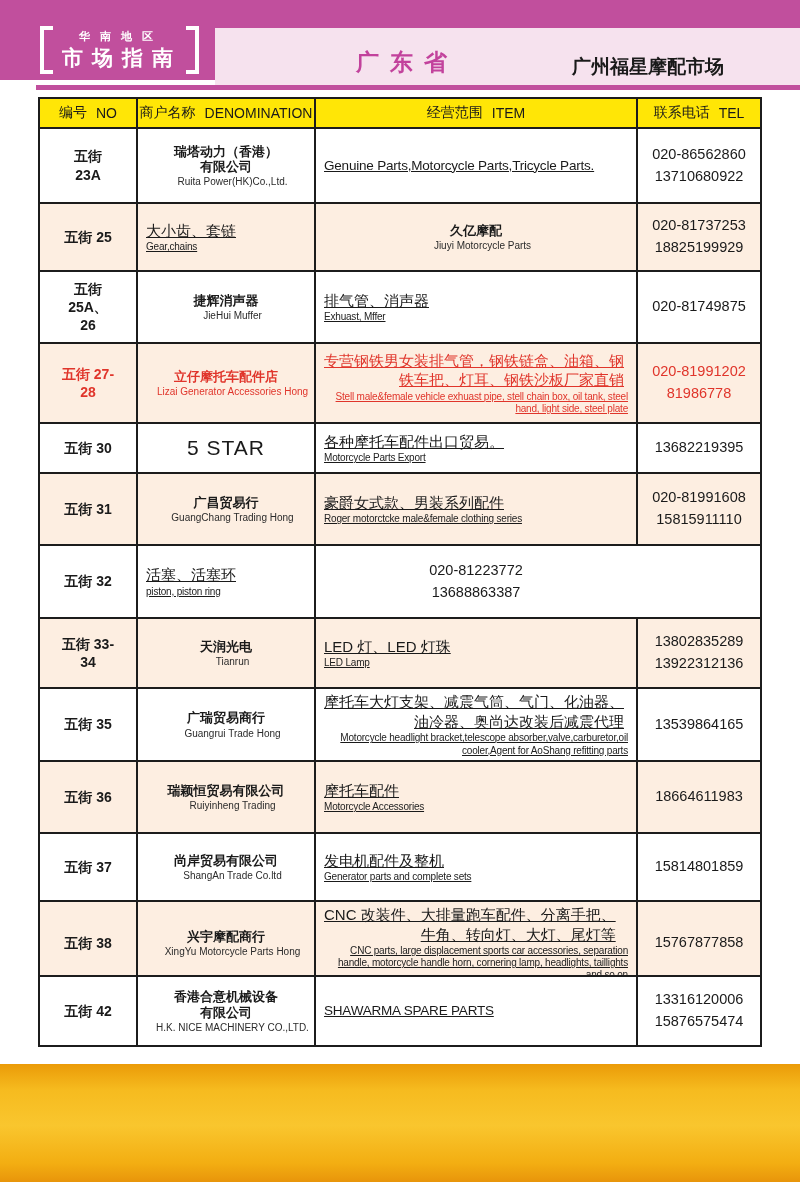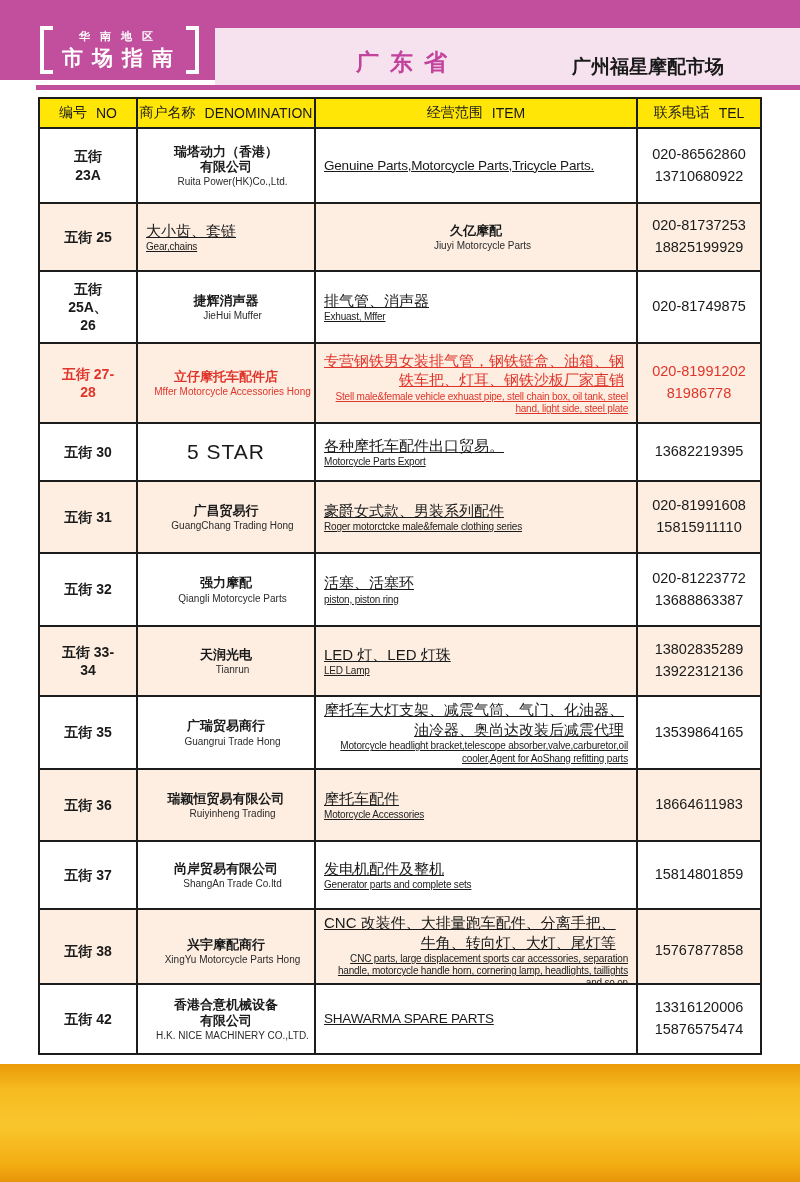--- a/index.html
+++ b/index.html
@@ -29,21 +29,21 @@
   .table{position:absolute;left:38px;top:97px;width:724px;box-sizing:border-box;
     border:2px solid #1c1c1c;background:#fff;}
   .trow{display:grid;grid-template-columns:96px 178px 322px 1fr;box-sizing:border-box;}
   .thead{height:28px;background:#ffe606;}
   #rows .trow{border-top:2px solid #1c1c1c;overflow:hidden;}
   #rows .trow:nth-child(even){background:#fdeee1;}
   #rows .trow:nth-child(1){height:75px}
   #rows .trow:nth-child(2){height:68px}
   #rows .trow:nth-child(3){height:72px}
   #rows .trow:nth-child(4){height:80px}
-  #rows .trow:nth-child(5){height:58px}
+  #rows .trow:nth-child(5){height:50px}
   #rows .trow:nth-child(6){height:72px}
   #rows .trow:nth-child(7){height:73px}
   #rows .trow:nth-child(8){height:70px}
   #rows .trow:nth-child(9){height:73px}
   #rows .trow:nth-child(10){height:72px}
   #rows .trow:nth-child(11){height:68px}
   #rows .trow:nth-child(12){height:75px}
   #rows .trow:nth-child(13){height:70px}
   .cell{box-sizing:border-box;display:flex;flex-direction:column;justify-content:center;
     align-items:center;text-align:center;}
@@ -143,21 +143,21 @@
     </div>
     <div class="cell c-tel">
       <div>020-81749875</div>
       <div></div>
     </div>
   </div>
       <div class="trow hl" style="color: rgb(224, 53, 43);">
     <div class="cell c-no">五街 27-28</div>
     <div class="cell c-name">
       <div class="name-cn">立仔摩托车配件店</div>
-      <div class="name-en">Mffer Motorcycle Accessories Hong</div>
+      <div class="name-en">Lizai Generator Accessories Hong</div>
     </div>
     <div class="cell c-item">
       <div class="item-cn">专营钢铁男女装排气管，钢铁链盒、油箱、钢
 铁车把、灯耳、钢铁沙板厂家直销</div>
       <div class="item-en">Stell male&amp;female vehicle exhuast pipe, stell chain box, oil tank, steel hand, light side, steel plate</div>
     </div>
     <div class="cell c-tel">
       <div>020-81991202</div>
       <div>81986778</div>
     </div>
@@ -187,24 +187,20 @@
       <div class="item-cn">豪爵女式款、男装系列配件</div>
       <div class="item-en">Roger motorctcke male&amp;female clothing series</div>
     </div>
     <div class="cell c-tel">
       <div>020-81991608</div>
       <div>15815911110</div>
     </div>
   </div>
       <div class="trow">
     <div class="cell c-no">五街 32</div>
-    <div class="cell c-name">
-      <div class="name-cn">强力摩配</div>
-      <div class="name-en">Qiangli Motorcycle Parts</div>
-    </div>
     <div class="cell c-item">
       <div class="item-cn">活塞、活塞环</div>
       <div class="item-en">piston, piston ring</div>
     </div>
     <div class="cell c-tel">
       <div>020-81223772</div>
       <div>13688863387</div>
     </div>
   </div>
       <div class="trow">

